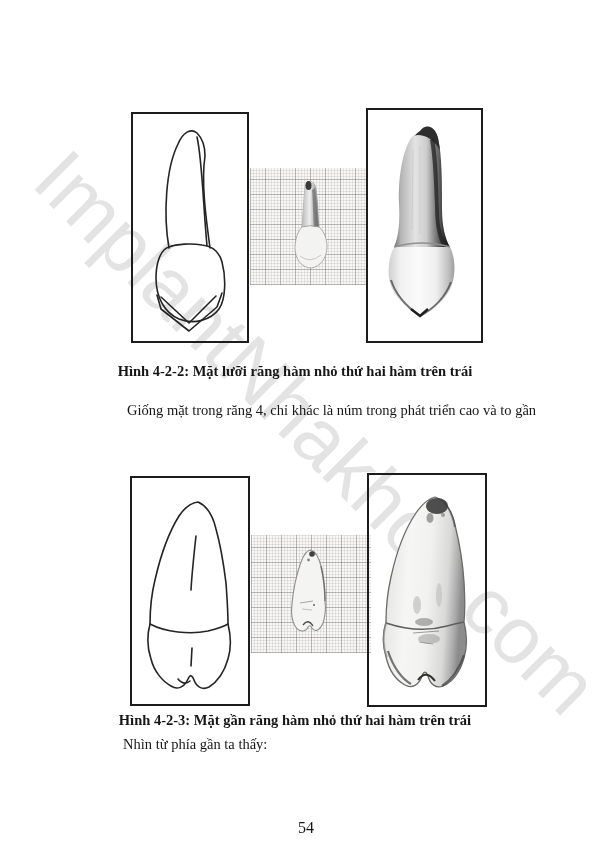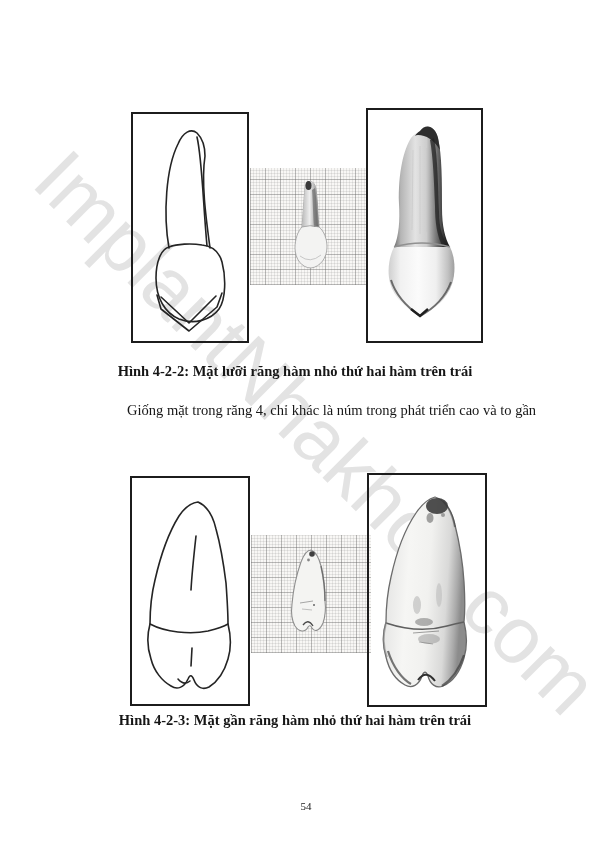--- a/index.html
+++ b/index.html
@@ -49,22 +49,22 @@
   #caption2{top:712px;}
   .para{position:absolute;z-index:2;font-size:14.5px;line-height:19.5px;}
   #para1{left:88px;top:401px;width:450px;}
   #para1 .indent{text-indent:39px;}
   #item3{left:90px;top:442px;}
   #item3 .num{font-weight:bold;}
   #item3 .label{font-weight:bold;margin-left:13px;}
   #item3 .ref{margin-left:5px;}
   #para2{left:123px;top:735px;}
   .page-number{
-    position:absolute;left:0;top:800px;width:612px;z-index:2;
-    text-align:center;font-size:11px;
+    position:absolute;left:0;top:819px;width:612px;z-index:2;
+    text-align:center;font-size:16px;
   }
   .lineart{stroke:#242424;fill:none;stroke-width:1.6;stroke-linecap:round;stroke-linejoin:round;}
 </style>
 </head>
 <body>
 
 <div class="page">
 
   <div class="watermark">ImplantNhakhoa.com</div>
 
@@ -190,16 +190,17 @@
       <path d="M 50,167 L 64,169" stroke="#666666" stroke-width="0.9" opacity="0.5"></path>
       <path d="M 19,176 C 24,192 33,204 42,209" fill="none" stroke="#3f3f3f" stroke-width="2.2" opacity="0.7"></path>
       <path d="M 95,180 C 90,195 82,205 73,211" fill="none" stroke="#3f3f3f" stroke-width="2.2" opacity="0.7"></path>
       <path d="M 49,205 Q 57,194 66,206" fill="none" stroke="#2f2f2f" stroke-width="2"></path>
       <path d="M 17,148 C 14,160 14,172 18,182" fill="none" stroke="#8a8a8a" stroke-width="1.8" opacity="0.6"></path>
     </svg>
   </div>
 
   <div class="caption" id="caption2">Hình 4-2-3: Mặt gần răng hàm nhỏ thứ hai hàm trên trái</div>
 
+  <div class="para" id="para2">Nhìn từ phía gần ta thấy:</div>
 
   <div class="page-number">54</div>
 
 </div>
 
 </body></html>

